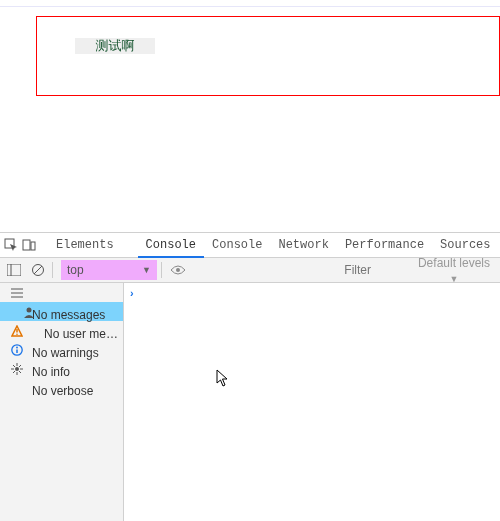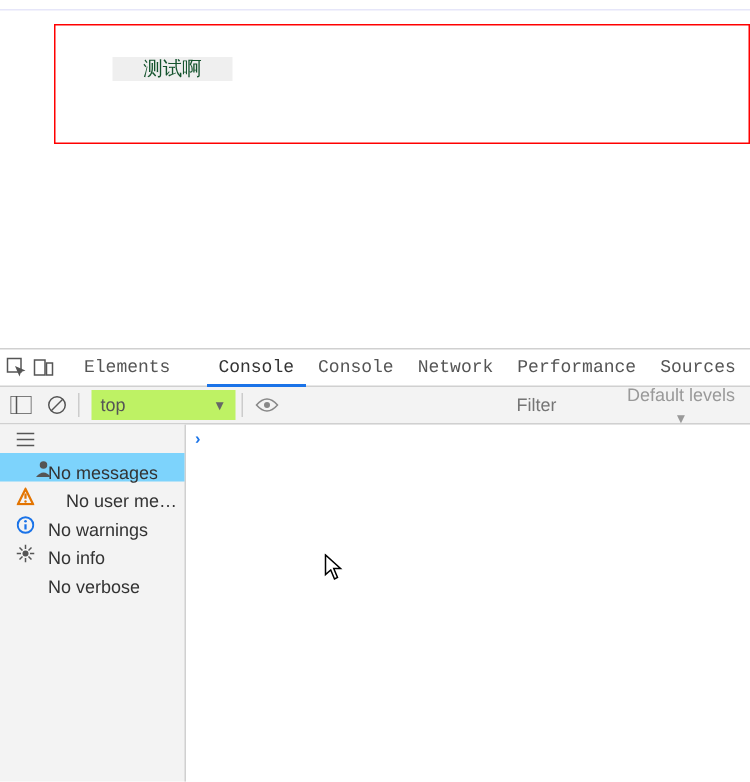--- a/index.html
+++ b/index.html
@@ -18,21 +18,21 @@
   .dt-tabs { height: 25px; display: flex; align-items: center; border-bottom: 1px solid #d0d0d0; font-family: Liberation Mono, monospace; }
   .dt-tab-iconbtn { width: 16px; height: 16px; margin-left: 4px; display: flex; align-items: center; justify-content: center; }
   .dt-divider { width: 1px; height: 16px; background: #ccc; margin: 0 6px; }
   .dt-tab { padding: 0 8px; height: 25px; line-height: 25px; color: #555; cursor: default; }
   .dt-tab.active { color: #333; border-bottom: 2px solid #1a73e8; margin-left: 16px; }
 
   
   .console-toolbar { height: 25px; display: flex; align-items: center; border-bottom: 1px solid #d0d0d0; background: #f3f3f3; }
   .ct-btn { width: 20px; height: 20px; margin-left: 4px; display: flex; align-items: center; justify-content: center; }
   .ct-divider { width: 1px; height: 16px; background: #ccc; margin: 0 4px; }
-  .ct-context { margin-left: 4px; width: 96px; height: 20px; display: flex; align-items: center; justify-content: space-between; background: #bef264; padding: 0 6px; color: #555; }
+  .ct-context { margin-left: 4px; width: 96px; height: 20px; display: flex; align-items: center; justify-content: space-between; background: #f0abfc; padding: 0 6px; color: #555; }
   .ct-context .caret { font-size: 9px; color: #666; }
   .ct-eye { width: 24px; display: flex; align-items: center; justify-content: center; }
   .ct-filter { margin-left: 6px; height: 18px; border: 1px solid transparent; background: transparent; color: #999; font-size: 12px; padding: 0 4px; width: 180px; outline: none; text-align: right; }
   .ct-levels { margin-left: auto; margin-right: 10px; color: #999; font-size: 12px; display: flex; align-items: center; gap: 4px; flex-direction: column; }
 
   
   .console-body { flex: 1; display: flex; }
   .sidebar { width: 124px; border-right: 1px solid #d0d0d0; background: #f3f3f3; }
   .sb-row { height: 19px; display: flex; align-items: center; padding-left: 10px; gap: 8px; color: #333; }
   .sb-row .ic { width: 14px; height: 14px; display: flex; align-items: center; justify-content: center; }

